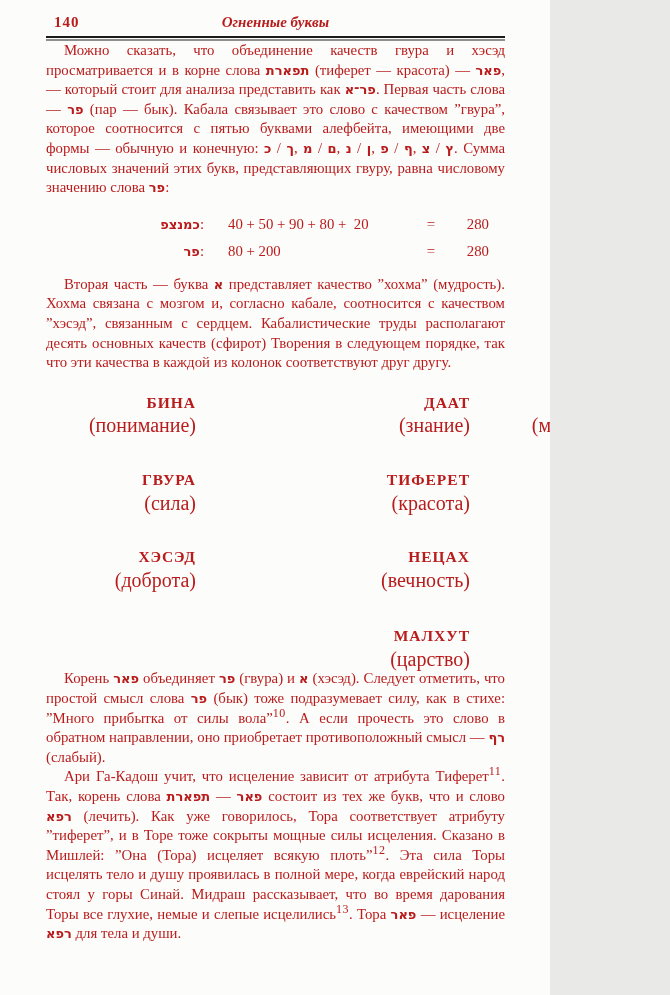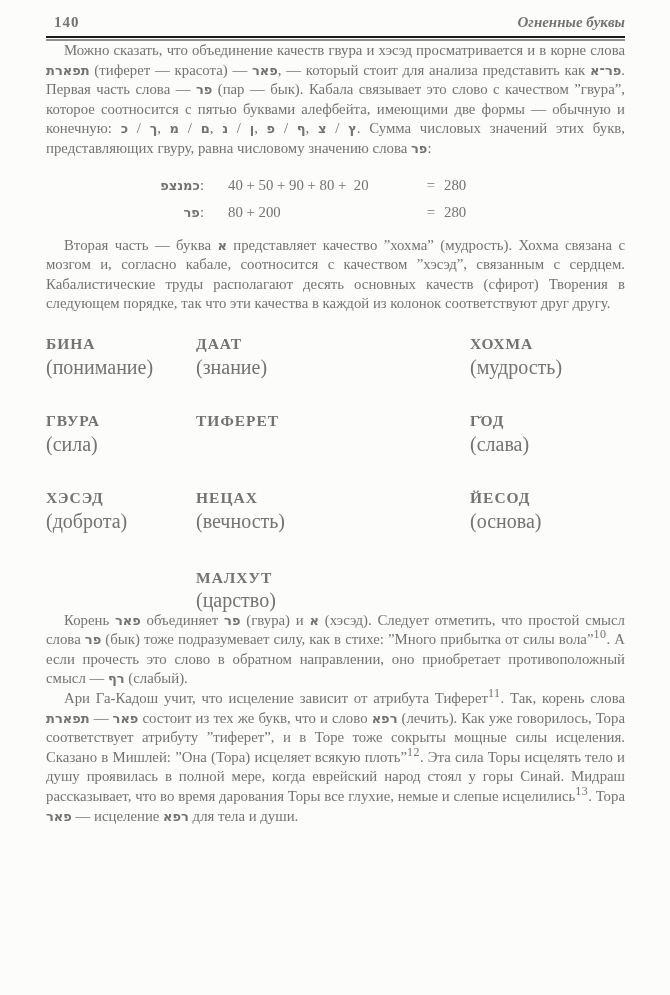--- a/index.html
+++ b/index.html
@@ -3,35 +3,35 @@
 <meta charset="utf-8">
 <style>
   html,body{margin:0;padding:0;}
   body{
     width:670px;height:995px;
     background:#e9e9e7;
     font-family:"Liberation Serif","DejaVu Serif",serif;
   }
   .page{
     position:relative;
-    width:670px;height:995px;
+    width:550px;height:995px;
     background:#fcfcfa;
-    color:#737373;
+    color:#b91c1c;
     overflow:hidden;
     box-sizing:border-box;
     padding:14px 45px 0 46px;
   }
   
   .hdr{position:relative;height:20px;}
   .hdr .pgnum{
     position:absolute;left:8px;top:0;
     font-size:15px;font-weight:600;letter-spacing:1px;
   }
   .hdr .runtitle{
-    position:absolute;left:0;right:0;top:0;text-align:right;
+    position:absolute;left:0;right:0;top:0;text-align:center;
     font-size:15px;font-style:italic;font-weight:600;
   }
   .rule1{height:2px;background:#1b1b1b;margin-top:2px;}
   .rule2{height:2px;background:#8f8f8d;margin-top:1px;filter:blur(.5px);}
   
   .copy{font-size:14.8px;line-height:19.6px;text-align:justify;}
   p.para{margin:0;text-indent:18px;}
   .p1{margin-top:36px;}
   .p2{margin-top:9px;}
   .p3{margin-top:22px;}
@@ -43,29 +43,29 @@
     direction:rtl;
     unicode-bidi:isolate;
   }
   sup.fn{font-size:12px;line-height:0;letter-spacing:.5px;}
   
   .eqs{margin:13px 0 10px 105px;font-size:14.8px;line-height:26px;}
   .eq-row{display:grid;grid-template-columns:55px 212px 26px 45px;}
   .eq-label{text-align:right;padding-right:2px;}
   .eq-expr{padding-left:22px;white-space:pre;}
   .eq-sign{text-align:center;}
-  .eq-val{text-align:left;}
+  .eq-val{text-align:right;}
   
   .sef-grid{
     margin-top:20px;
     display:grid;
     grid-template-columns:150px 274px 154px;
     row-gap:34px;
   }
-  .sef-cell{text-align:left;}
+  .sef-cell{text-align:right;}
   .sef-name{font-size:15.5px;font-weight:700;letter-spacing:1px;}
   .sef-gloss{font-size:20px;margin-top:4px;}
   .sef-bottom{margin:36px 0 0 150px;width:274px;}
 </style>
 </head>
 <body>
 
 <div class="page">
 
   <div class="hdr">
@@ -108,20 +108,21 @@
       <div class="sef-cell">
         <div class="sef-name">ХОХМА</div>
         <div class="sef-gloss">(мудрость)</div>
       </div>
       <div class="sef-cell">
         <div class="sef-name">ГВУРА</div>
         <div class="sef-gloss">(сила)</div>
       </div>
       <div class="sef-cell">
         <div class="sef-name">ТИФЕРЕТ</div>
+        <div class="sef-gloss">(красота)</div>
       </div>
       <div class="sef-cell">
         <div class="sef-name">Г̆ОД</div>
         <div class="sef-gloss">(слава)</div>
       </div>
       <div class="sef-cell">
         <div class="sef-name">ХЭСЭД</div>
         <div class="sef-gloss">(доброта)</div>
       </div>
       <div class="sef-cell">

